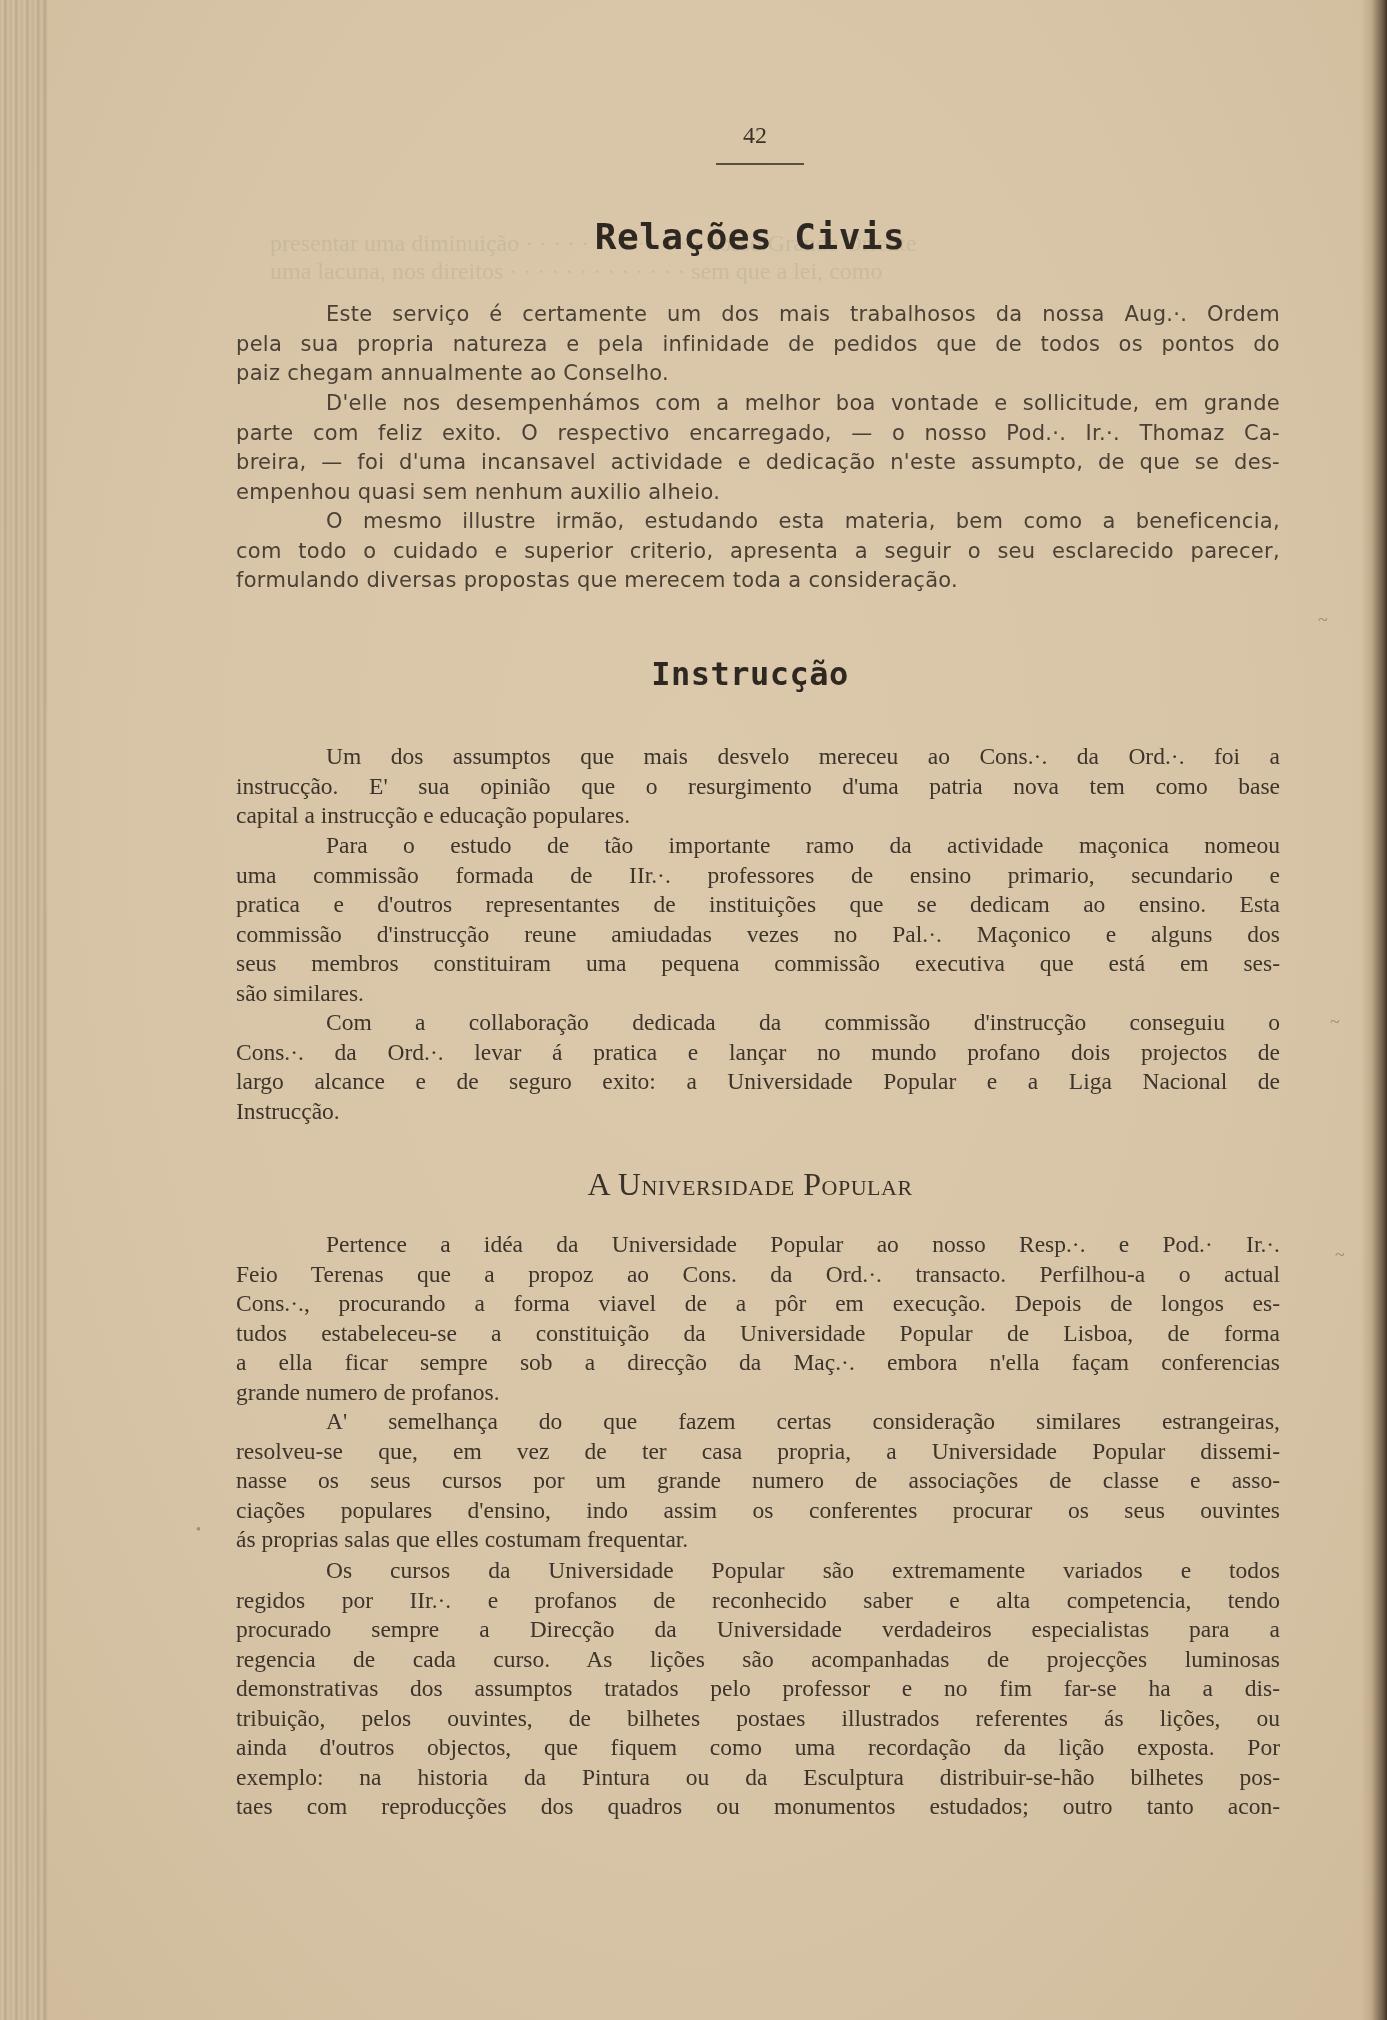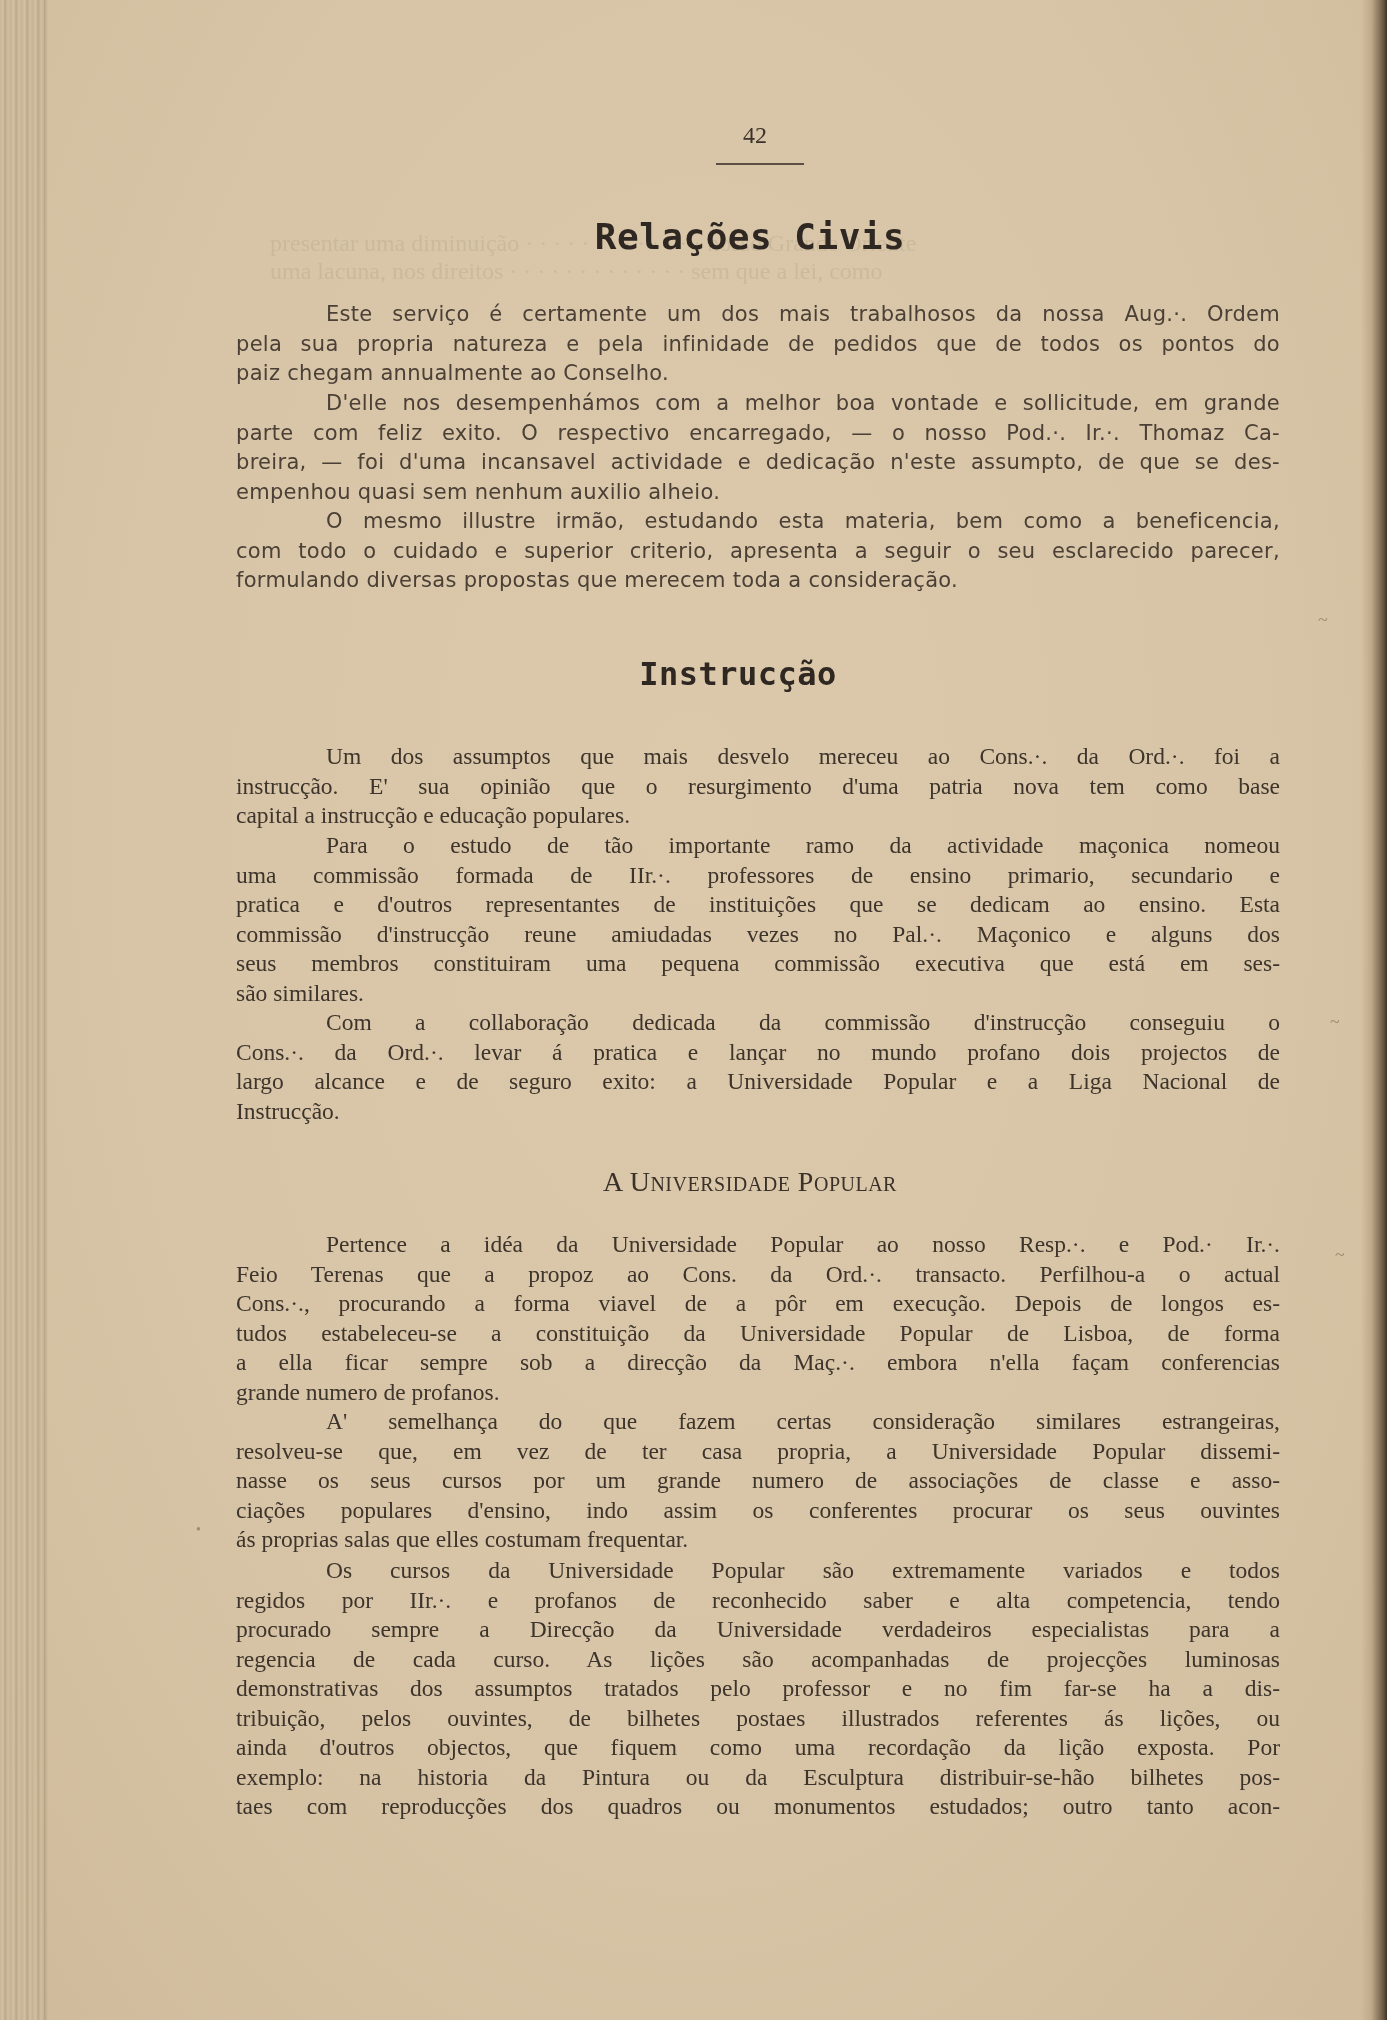--- a/index.html
+++ b/index.html
@@ -34,24 +34,24 @@
   }
   .page-number-rule {
     position: absolute; left: 716px; top: 163px; width: 88px; height: 2px; background: #5a4f42;
   }
   .heading {
     position: absolute; text-align: center;
     font-family: "DejaVu Sans Mono", "Liberation Mono", monospace;
     font-weight: bold; color: #2f2822; letter-spacing: 0.5px;
   }
   .heading.h1 { left: 300px; width: 900px; top: 216px; font-size: 36px; }
-  .heading.h2 { left: 288px; width: 900px; top: 655px; font-size: 32px; }
+  .heading.h2 { left: 300px; width: 900px; top: 655px; font-size: 32px; }
   .subheading {
     position: absolute; left: 300px; width: 900px; top: 1166px; text-align: center;
-    font-size: 28px; font-variant: small-caps; color: #3a3128; letter-spacing: 0.5px;
+    font-size: 32px; font-variant: small-caps; color: #3a3128; letter-spacing: 0.5px;
   }
   .para {
     position: absolute; left: 236px; width: 1044px;
     font-size: 23.5px; line-height: 29.5px;
     text-align: justify; color: #3d342b;
   }
   .para .line { display: block; white-space: nowrap; text-align: justify; text-align-last: justify; }
   .para .line.last { text-align-last: left; }
   .para .line.indent { padding-left: 90px; }
   .para.sans { font-family: "DejaVu Sans", "Liberation Sans", sans-serif; font-size: 21px; color: #4a4036; letter-spacing: 0.3px; }

